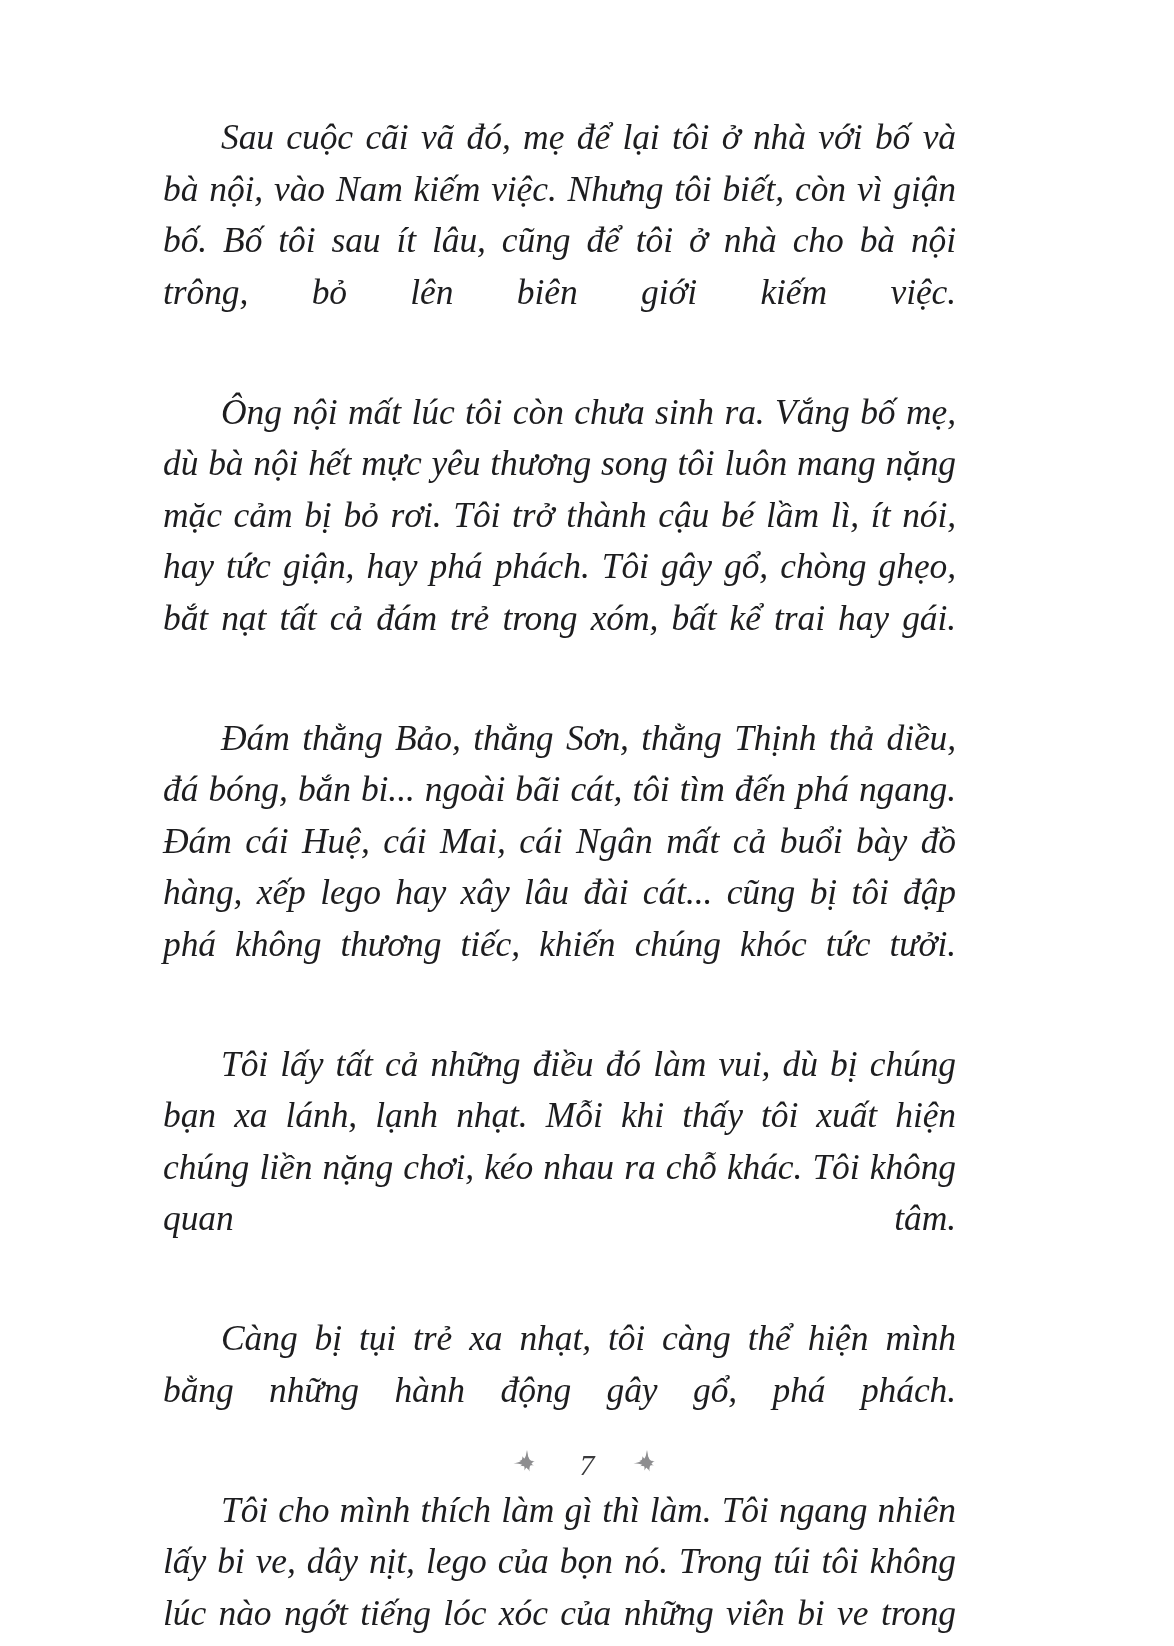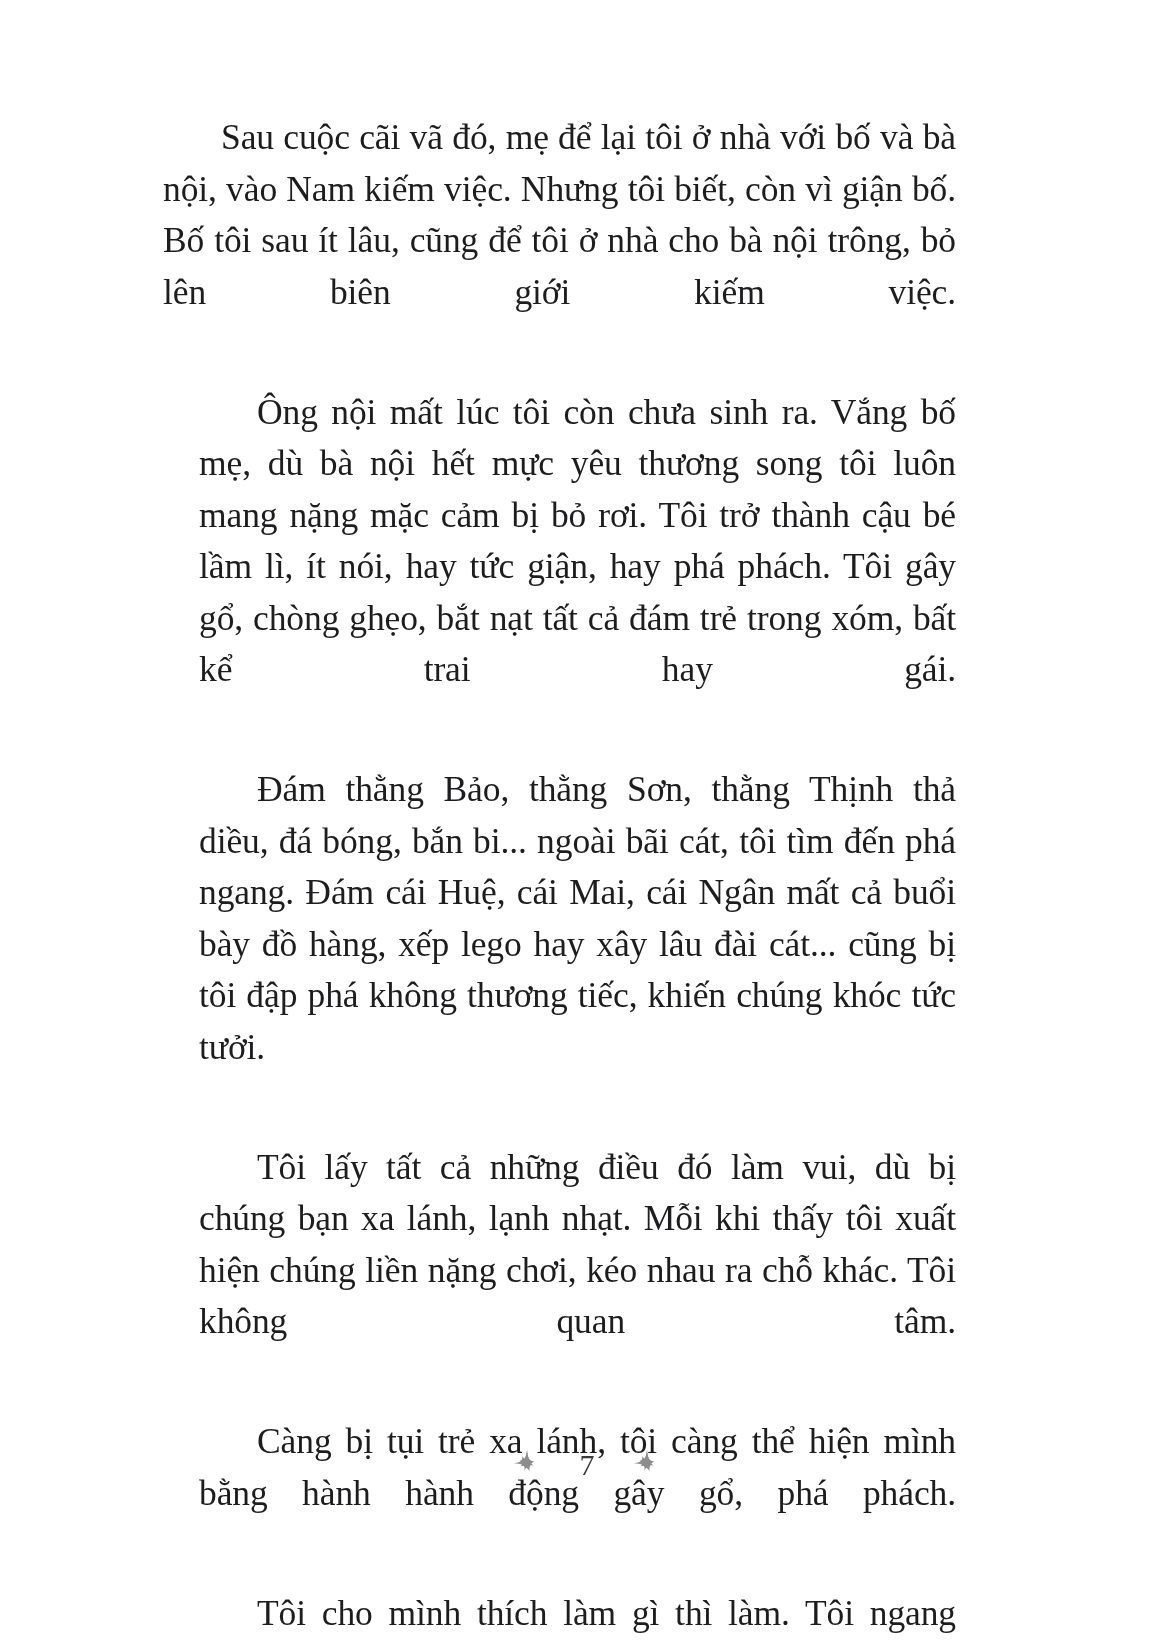--- a/index.html
+++ b/index.html
@@ -15,40 +15,40 @@
     position: relative;
     overflow: hidden;
   }
   .page {
     position: absolute;
     left: 0;
     top: 0;
     width: 970px;
     height: 1646px;
     background: #ffffff;
+    font-style: italic;
   }
   .text-block {
     position: absolute;
     left: 163px;
     top: 112px;
     width: 793px;
   }
   p.para {
     margin: 0 0 0 0;
     font-size: 35.5px;
     line-height: 51.5px;
     text-align: justify;
     text-indent: 58px;
     letter-spacing: -0.1px;
     word-spacing: 0.4px;
     hyphens: none;
   }
   p.para + p.para {
     margin-top: 17px;
-    margin-left: 36px;
   }
   p.para:last-child {
     text-align: justify;
   }
   
   p.para::after {
     content: "";
     display: inline-block;
     width: 100%;
   }
@@ -81,21 +81,21 @@
 </head>
 <body>
 
 <div class="page">
 
   <div class="text-block">
     <p class="para">Sau cuộc cãi vã đó, mẹ để lại tôi ở nhà với bố và bà nội, vào Nam kiếm việc. Nhưng tôi biết, còn vì giận bố. Bố tôi sau ít lâu, cũng để tôi ở nhà cho bà nội trông, bỏ lên biên giới kiếm việc.</p>
     <p class="para">Ông nội mất lúc tôi còn chưa sinh ra. Vắng bố mẹ, dù bà nội hết mực yêu thương song tôi luôn mang nặng mặc cảm bị bỏ rơi. Tôi trở thành cậu bé lầm lì, ít nói, hay tức giận, hay phá phách. Tôi gây gổ, chòng ghẹo, bắt nạt tất cả đám trẻ trong xóm, bất kể trai hay gái.</p>
     <p class="para">Đám thằng Bảo, thằng Sơn, thằng Thịnh thả diều, đá bóng, bắn bi... ngoài bãi cát, tôi tìm đến phá ngang. Đám cái Huệ, cái Mai, cái Ngân mất cả buổi bày đồ hàng, xếp lego hay xây lâu đài cát... cũng bị tôi đập phá không thương tiếc, khiến chúng khóc tức tưởi.</p>
     <p class="para">Tôi lấy tất cả những điều đó làm vui, dù bị chúng bạn xa lánh, lạnh nhạt. Mỗi khi thấy tôi xuất hiện chúng liền nặng chơi, kéo nhau ra chỗ khác. Tôi không quan tâm.</p>
-    <p class="para">Càng bị tụi trẻ xa lánh, tôi càng thể hiện mình bằng hành hành động gây gổ, phá phách.</p>
+    <p class="para">Càng bị tụi trẻ xa nhạt, tôi càng thể hiện mình bằng những hành động gây gổ, phá phách.</p>
     <p class="para">Tôi cho mình thích làm gì thì làm. Tôi ngang nhiên lấy bi ve, dây nịt, lego của bọn nó. Trong túi tôi không lúc nào ngớt tiếng lóc xóc của những viên bi ve trong suốt, óng ánh. Những sợi dây nịt xanh, vàng bắt mắt. Và tôi lấy làm tự hào về điều đó.</p>
   </div>
 
   <div class="footer">
     <span class="star" style="color: rgb(141, 141, 143);">
       <svg viewBox="0 0 40 40" aria-hidden="true">
         <path fill="currentColor" d="M20 2 C20.8 12 23 17.5 28 20.5 C23 19.5 19.2 21.5 17 26.5 C17.6 21 16 17 11 14.5 C16.5 15.5 19 11.5 20 2 Z"></path>
         <path fill="currentColor" d="M20 3 C19.2 13 17 18.5 12 21.5 C17 20.5 20.8 22.5 23 27.5 C22.4 22 24 18 29 15.5 C23.5 16.5 21 12.5 20 3 Z"></path>
         <path fill="currentColor" d="M4 18 C13 18.6 18.5 20.5 21.5 25.5 C20.5 20.8 22 17.5 27 15 C21.8 16.2 17.5 14.5 14.5 9.8 C15.2 15 11.5 17.4 4 18 Z"></path>
       </svg>

